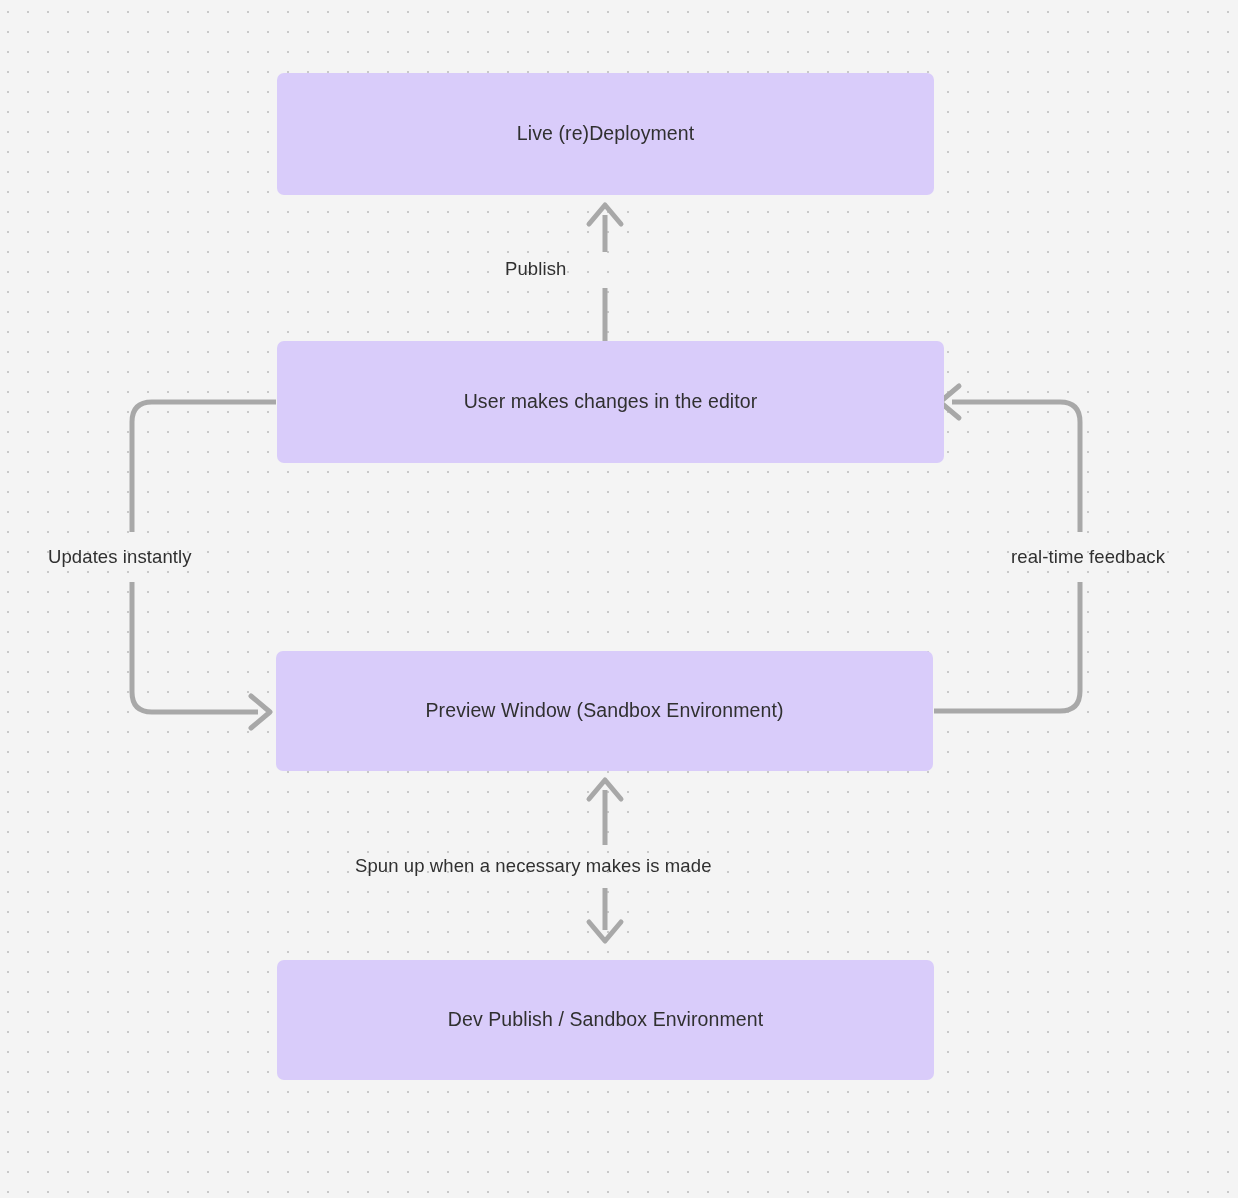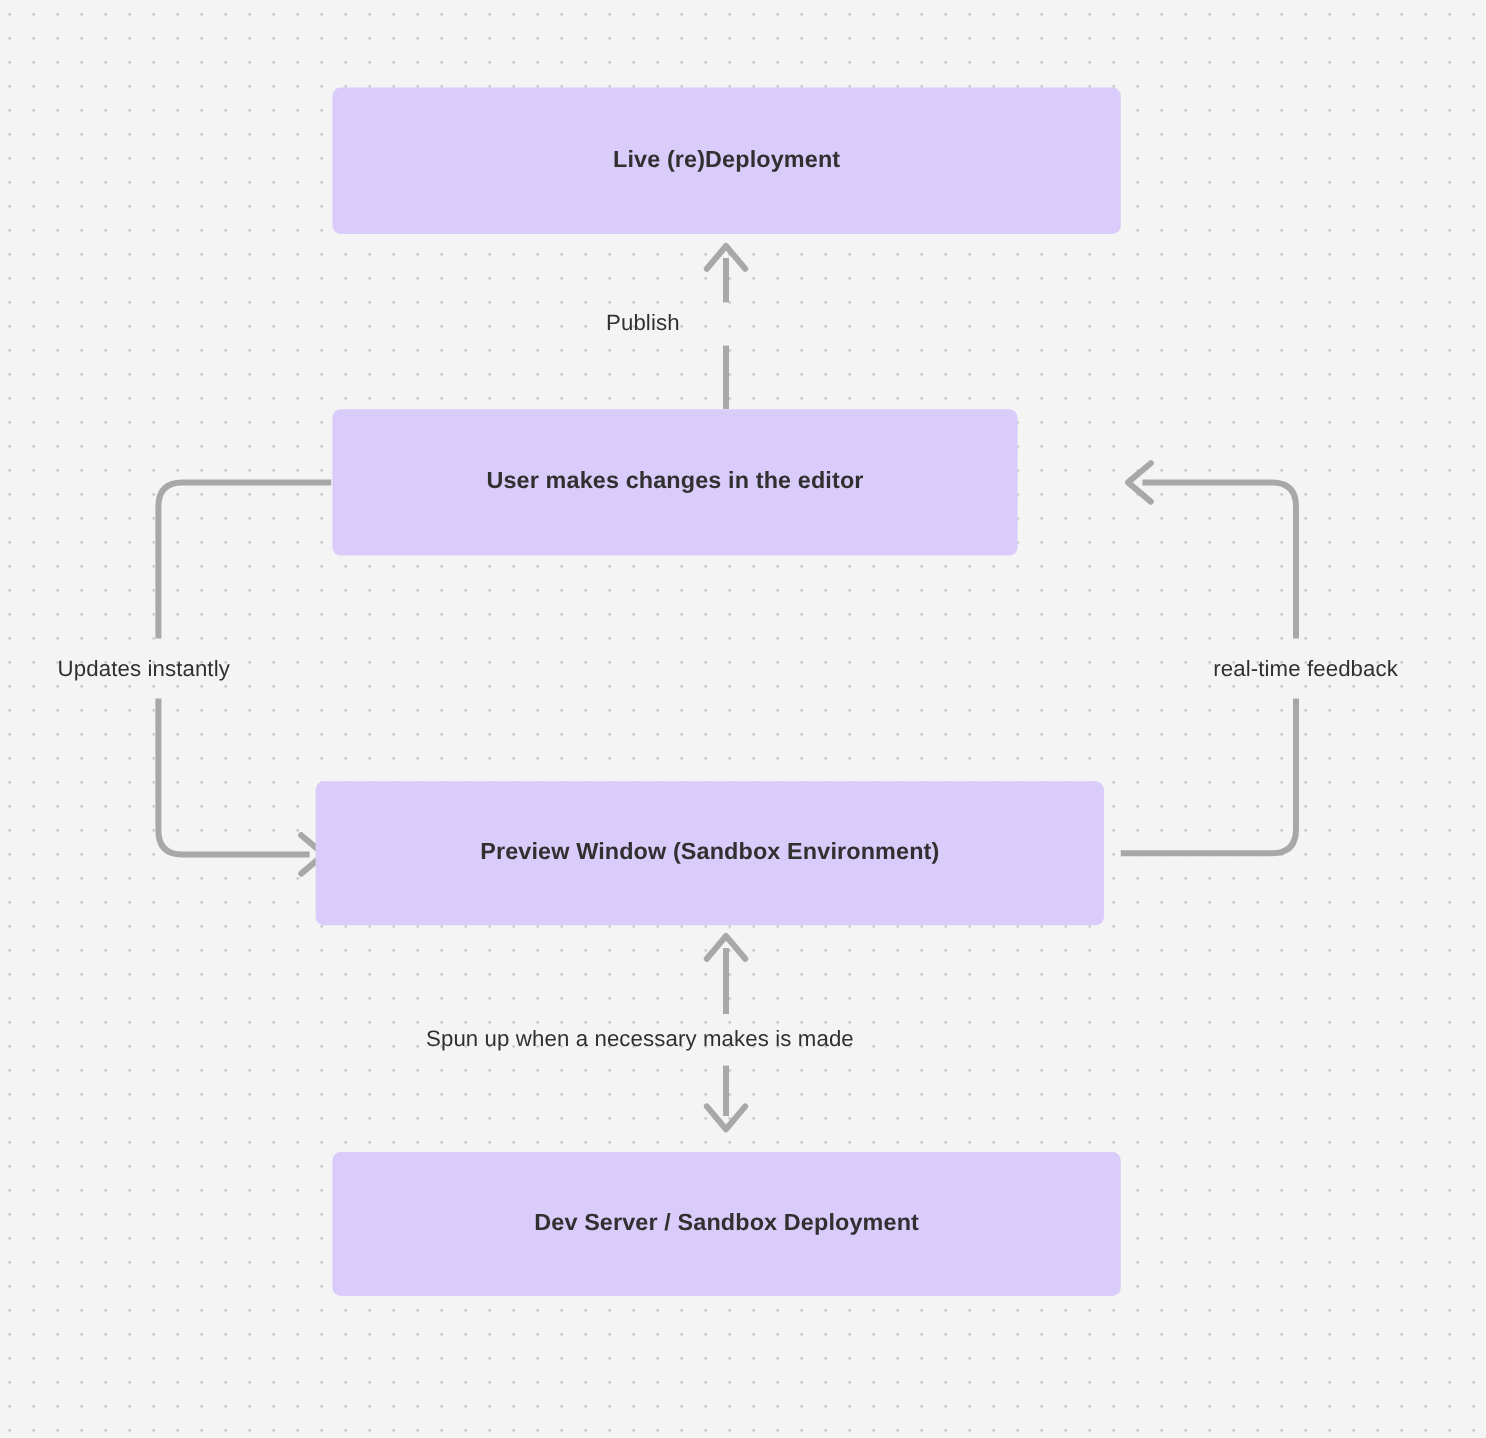--- a/index.html
+++ b/index.html
@@ -28,21 +28,20 @@
     box-sizing: border-box;
   }
   .node-label {
     font-family: "Liberation Sans", sans-serif;
     font-size: 19.5px;
     color: #303030;
     letter-spacing: 0.1px;
     text-align: center;
     line-height: 1.2;
     white-space: nowrap;
-    font-weight: bold;
   }
   .edge-label {
     position: absolute;
     font-family: "Liberation Sans", sans-serif;
     font-size: 18.5px;
     color: #303030;
     letter-spacing: 0.1px;
     white-space: nowrap;
     background: transparent;
     text-align: left;
@@ -93,30 +92,30 @@
     <path class="edge-path" d="M 605 845 L 605 790"></path>
     <path class="arrow-head" d="M 589 799 L 605 780 L 621 799"></path>
     <path class="edge-path" d="M 605 888 L 605 930"></path>
     <path class="arrow-head" d="M 589 922 L 605 941 L 621 922"></path>
   </svg>
 
   <div class="node" style="left:277px; top:73px; width:657px; height:122px;">
     <span class="node-label">Live (re)Deployment</span>
   </div>
 
-  <div class="node" style="left:277px; top:341px; width:571px; height:122px;">
+  <div class="node" style="left:277px; top:341px; width:667px; height:122px;">
     <span class="node-label">User makes changes in the editor</span>
   </div>
 
-  <div class="node" style="left:263px; top:651px; width:657px; height:120px;">
+  <div class="node" style="left:276px; top:651px; width:657px; height:120px;">
     <span class="node-label">Preview Window (Sandbox Environment)</span>
   </div>
 
   <div class="node" style="left:277px; top:960px; width:657px; height:120px;">
-    <span class="node-label">Dev Server / Sandbox Deployment</span>
+    <span class="node-label">Dev Publish / Sandbox Environment</span>
   </div>
 
   <div class="edge-label" style="left:505px; top:258px; width:200px;">Publish</div>
 
   <div class="edge-label" style="left:48px; top:546px; width:170px; text-align:left;">Updates instantly</div>
 
   <div class="edge-label" style="left:988px; top:546px; width:200px; text-align:center;">real-time feedback</div>
 
   <div class="edge-label" style="left:355px; top:855px; width:500px;">Spun up when a necessary makes is made</div>
 

